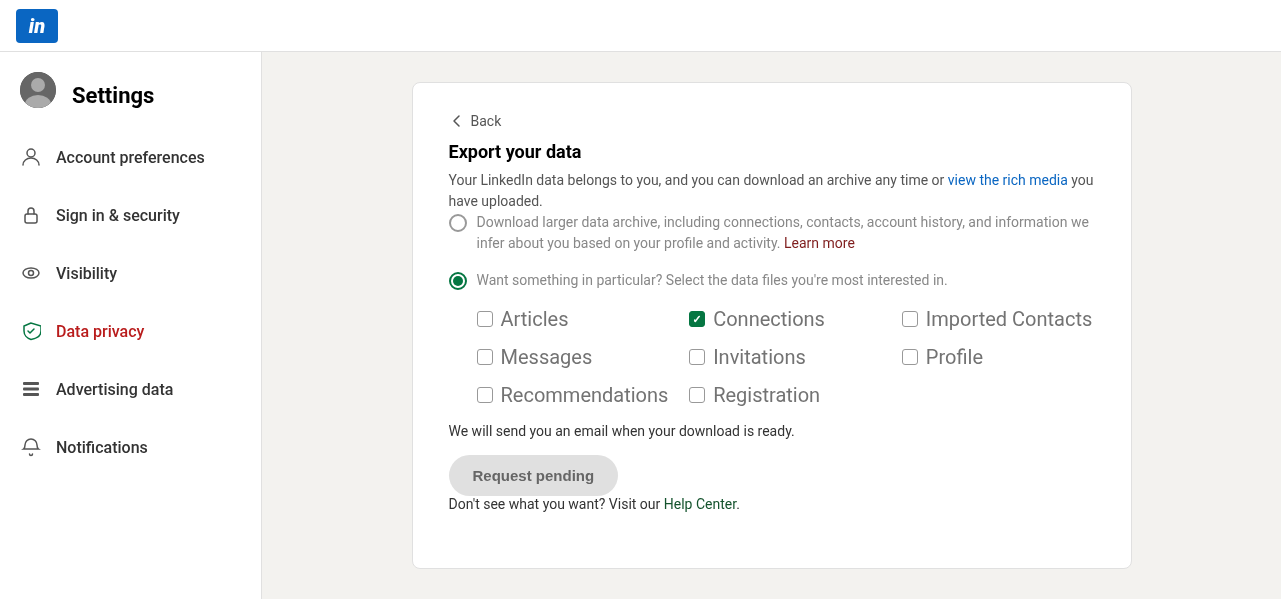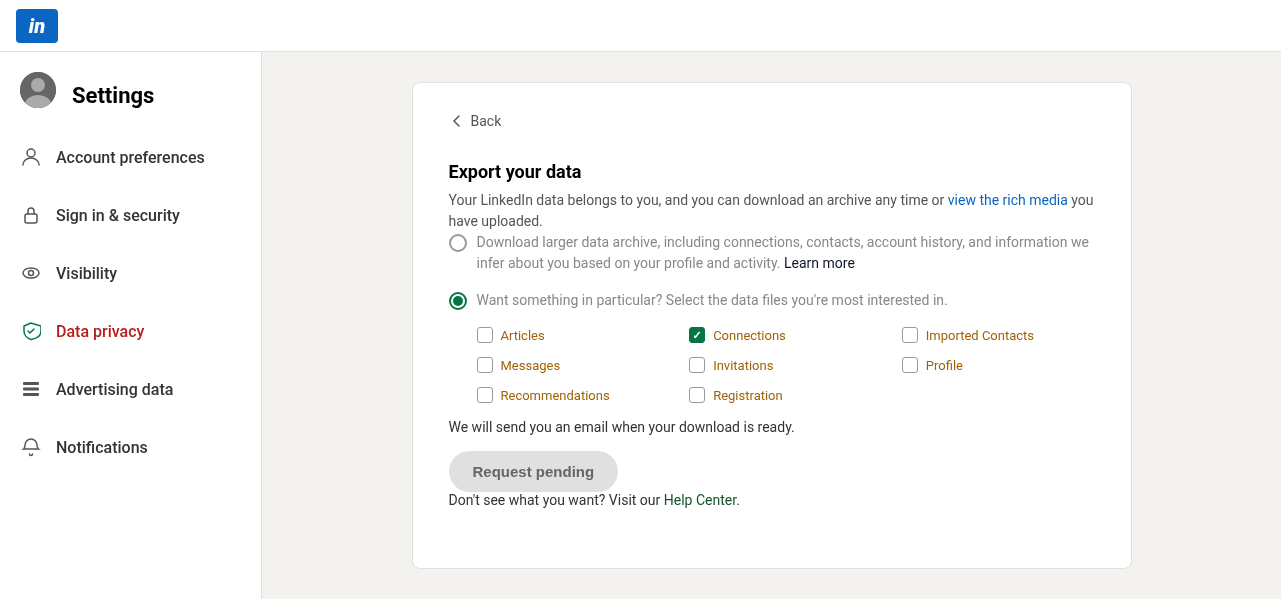--- a/index.html
+++ b/index.html
@@ -111,21 +111,21 @@
       max-width: 100%;
     }
 
     .back-link {
       display: flex;
       align-items: center;
       gap: 6px;
       color: #555;
       font-size: 14px;
       cursor: pointer;
-      margin-bottom: 32px;
+      margin-bottom: 12px;
     }
 
     .card-title {
       font-size: 18px;
       font-weight: 700;
       color: #000;
       margin-bottom: 8px;
     }
     .card-desc {
       font-size: 14px;
@@ -168,21 +168,21 @@
       height: 10px;
       border-radius: 50%;
       background: #057642;
     }
     .radio-label {
       font-size: 14px;
       color: #888;
       line-height: 1.5;
     }
     .radio-label a {
-      color: #0f172a;
+      color: #7f1d1d;
       text-decoration: none;
     }
 
     
     .checkboxes-grid {
       display: grid;
       grid-template-columns: 1fr 1fr 1fr;
       gap: 14px 20px;
       margin: 16px 0 16px 28px;
     }
@@ -207,22 +207,22 @@
       background: #057642;
       border-color: #057642;
     }
     .checkbox-box.checked::after {
       content: '✓';
       color: white;
       font-size: 11px;
       font-weight: bold;
     }
     .checkbox-label {
-      font-size: 13px;
-      color: #a16207;
+      font-size: 20px;
+      color: #737373;
     }
 
     .send-email-text {
       font-size: 14px;
       color: #333;
       margin-bottom: 16px;
     }
 
     
     .request-btn {

